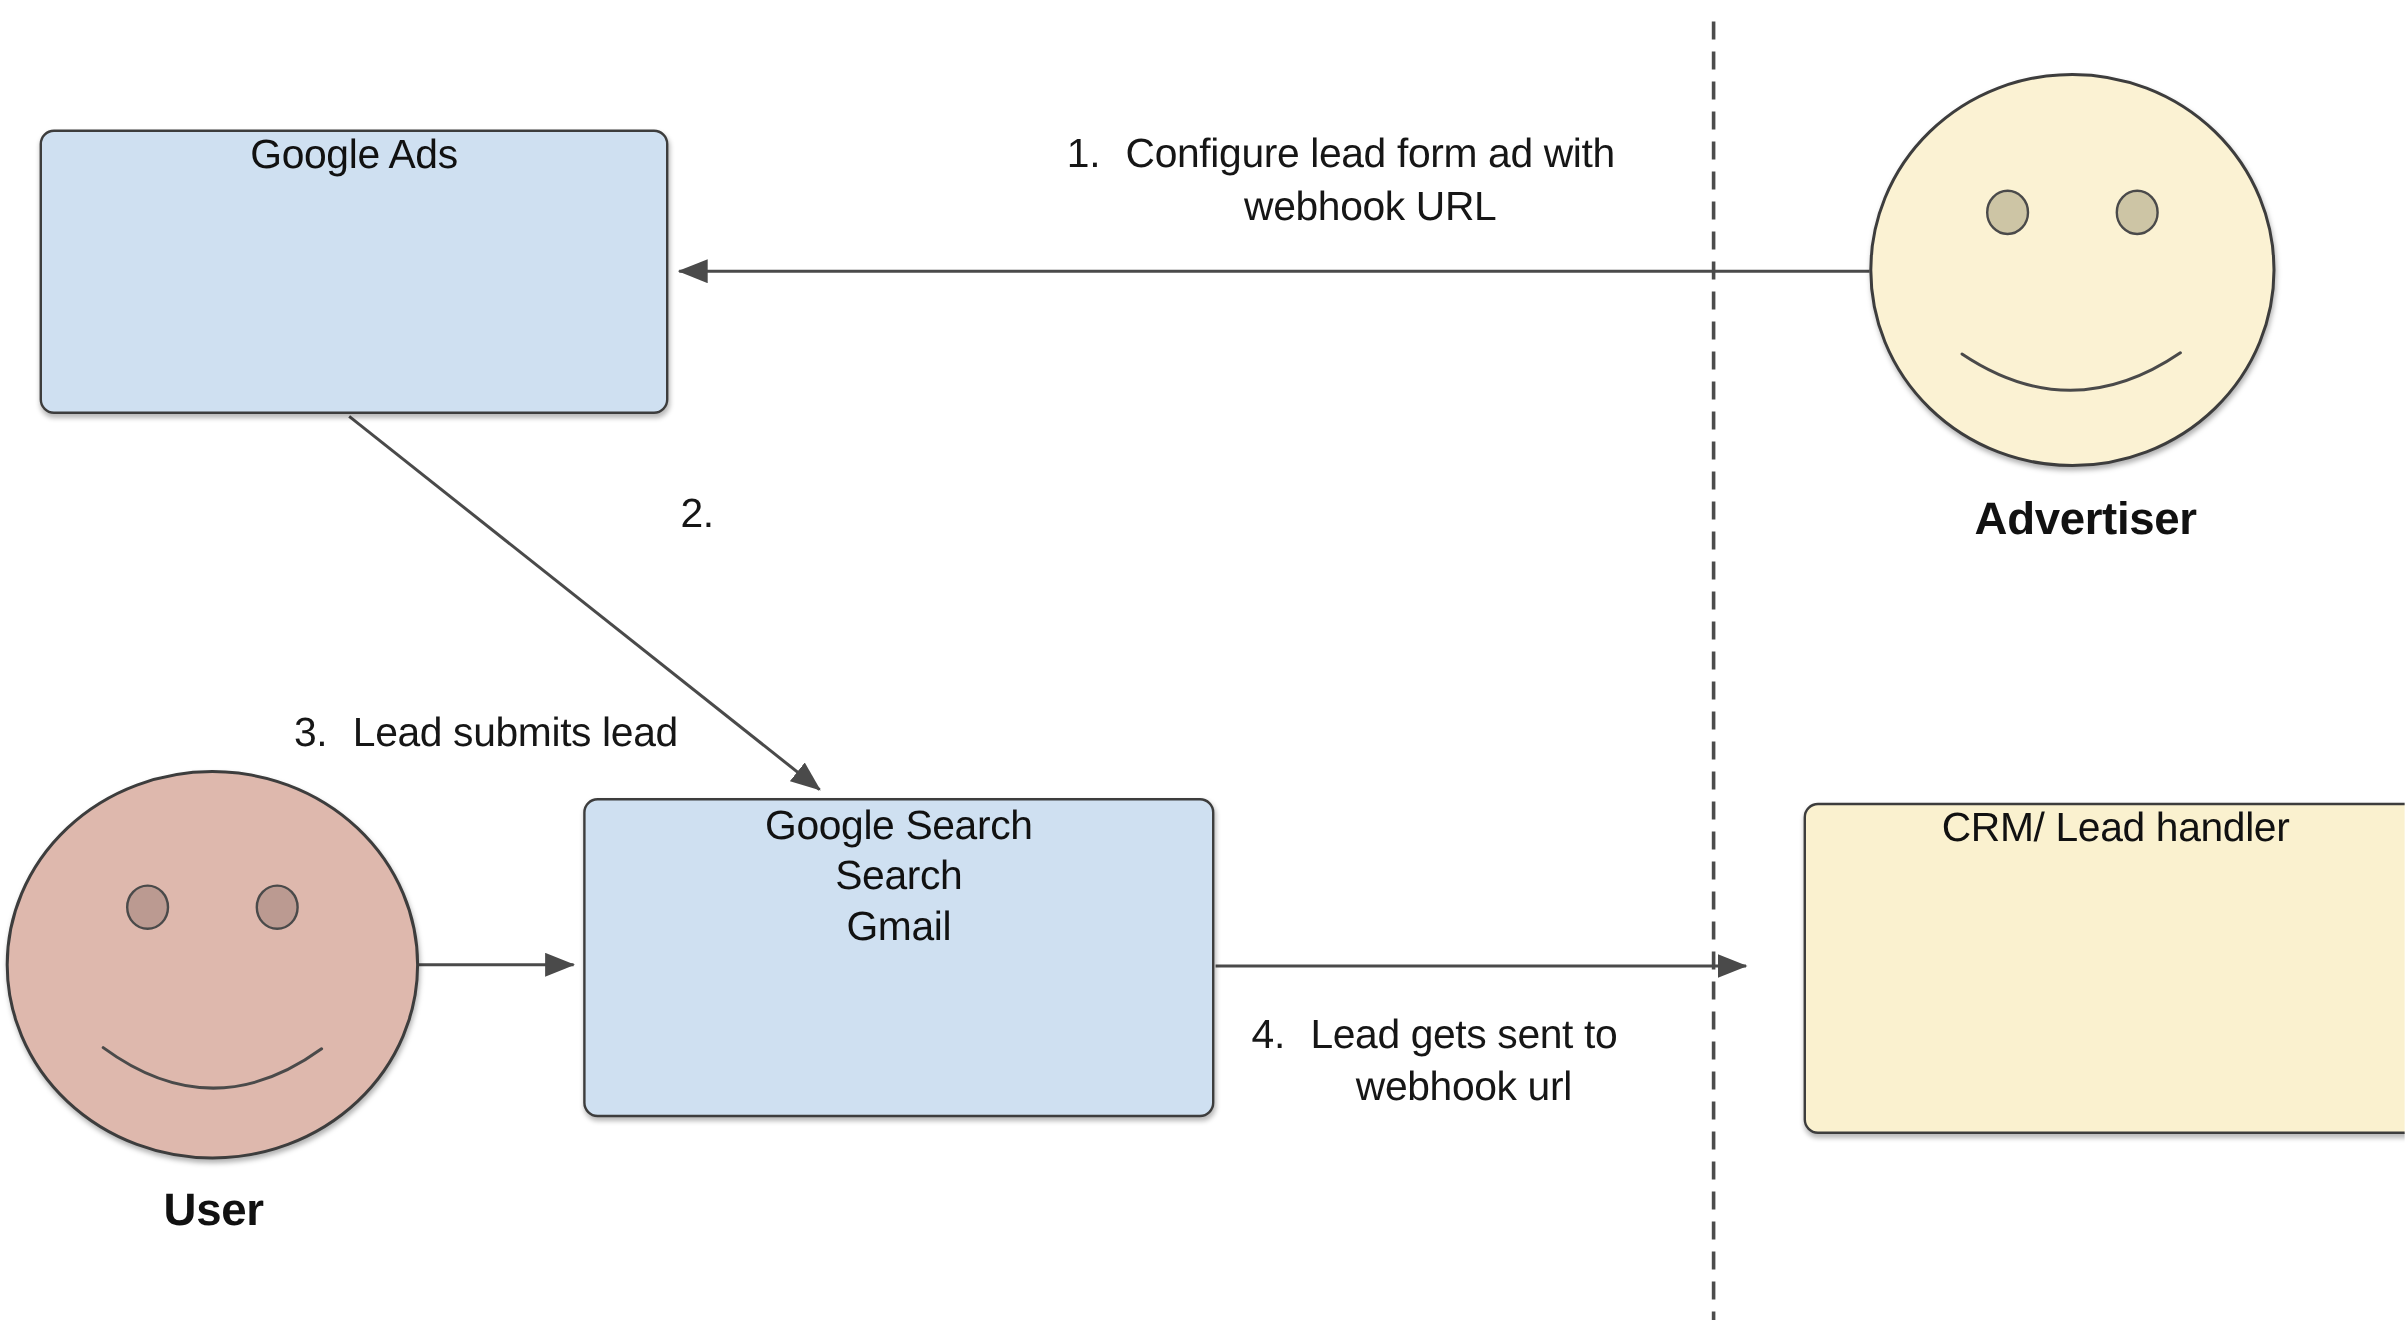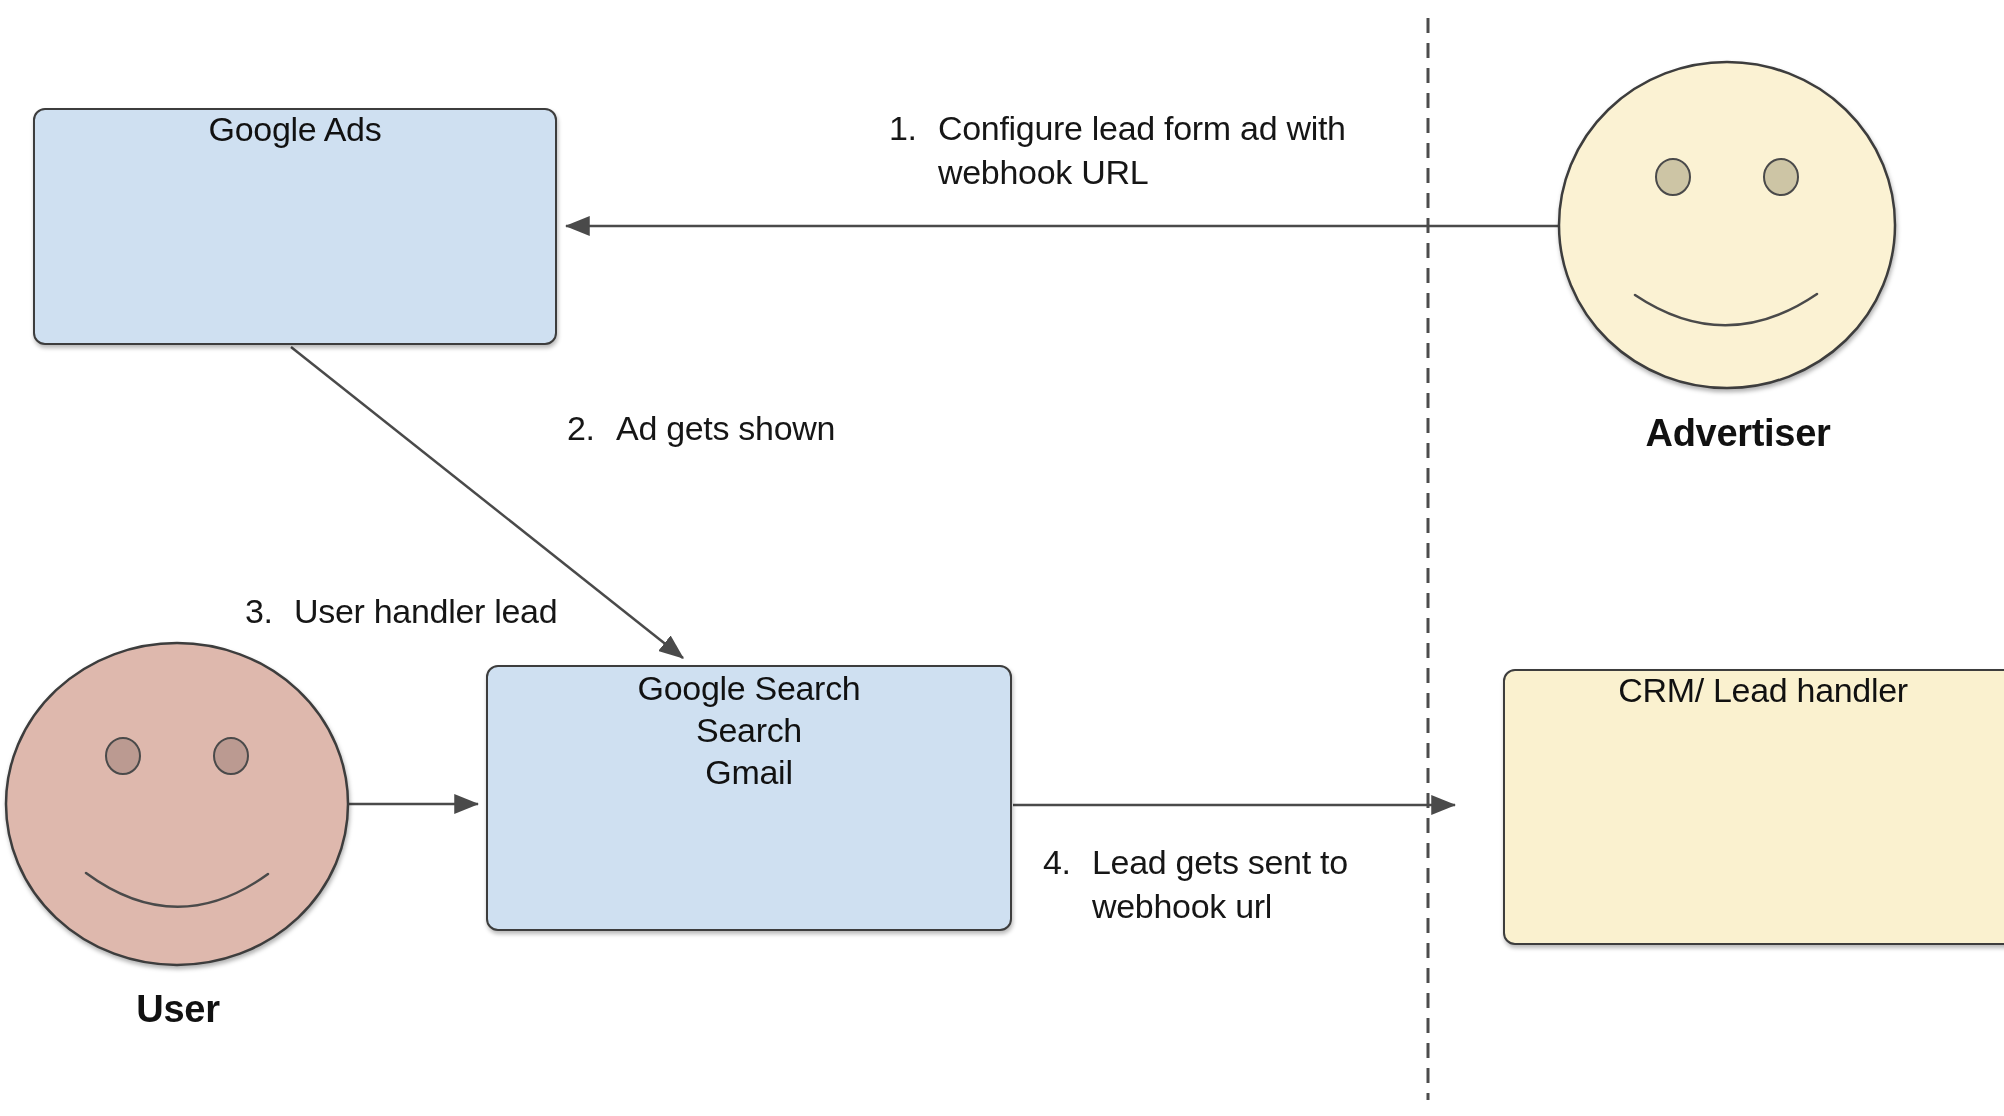--- a/index.html
+++ b/index.html
@@ -33,21 +33,21 @@
   #node-crm{left:1465px;top:669px;width:520px;height:276px;margin-left:38px;}
 
   
   .step{
     position:absolute;
     display:flex;
     font-size:34px;line-height:44px;color:#161616;
     white-space:nowrap;
   }
   .step .num{width:49px;flex:none;}
-  .step .lines{display:flex;flex-direction:column;}
+  .step .lines{display:flex;flex-direction:column;align-items:center;}
   #step-1{left:889px;top:106px;}
   #step-2{left:567px;top:406px;}
   #step-3{left:245px;top:589px;}
   #step-4{left:1043px;top:840px;}
 
   
   .actor-label{
     position:absolute;
     transform:translateX(-50%);
     font-size:38px;font-weight:bold;color:#111;
@@ -118,29 +118,26 @@
   <div class="step" id="step-1">
     <span class="num">1.</span>
     <span class="lines">
       <span>Configure lead form ad with</span>
       <span>webhook URL</span>
     </span>
   </div>
 
   <div class="step" id="step-2">
     <span class="num">2.</span>
-    <span class="lines">
-      <span>Ad gets shown</span>
-    </span>
   </div>
 
   <div class="step" id="step-3">
     <span class="num">3.</span>
     <span class="lines">
-      <span>User handler lead</span>
+      <span>Lead submits lead</span>
     </span>
   </div>
 
   <div class="step" id="step-4">
     <span class="num">4.</span>
     <span class="lines">
       <span>Lead gets sent to</span>
       <span>webhook url</span>
     </span>
   </div>

